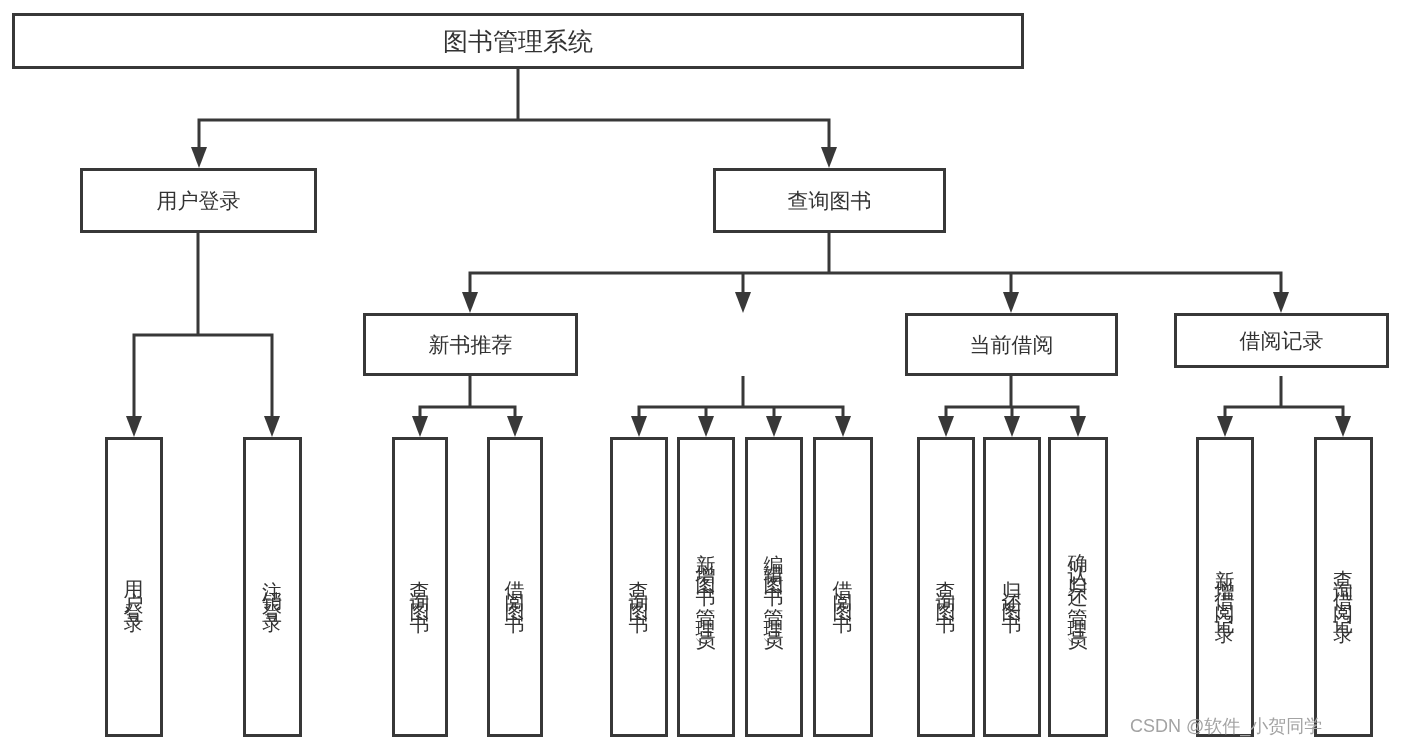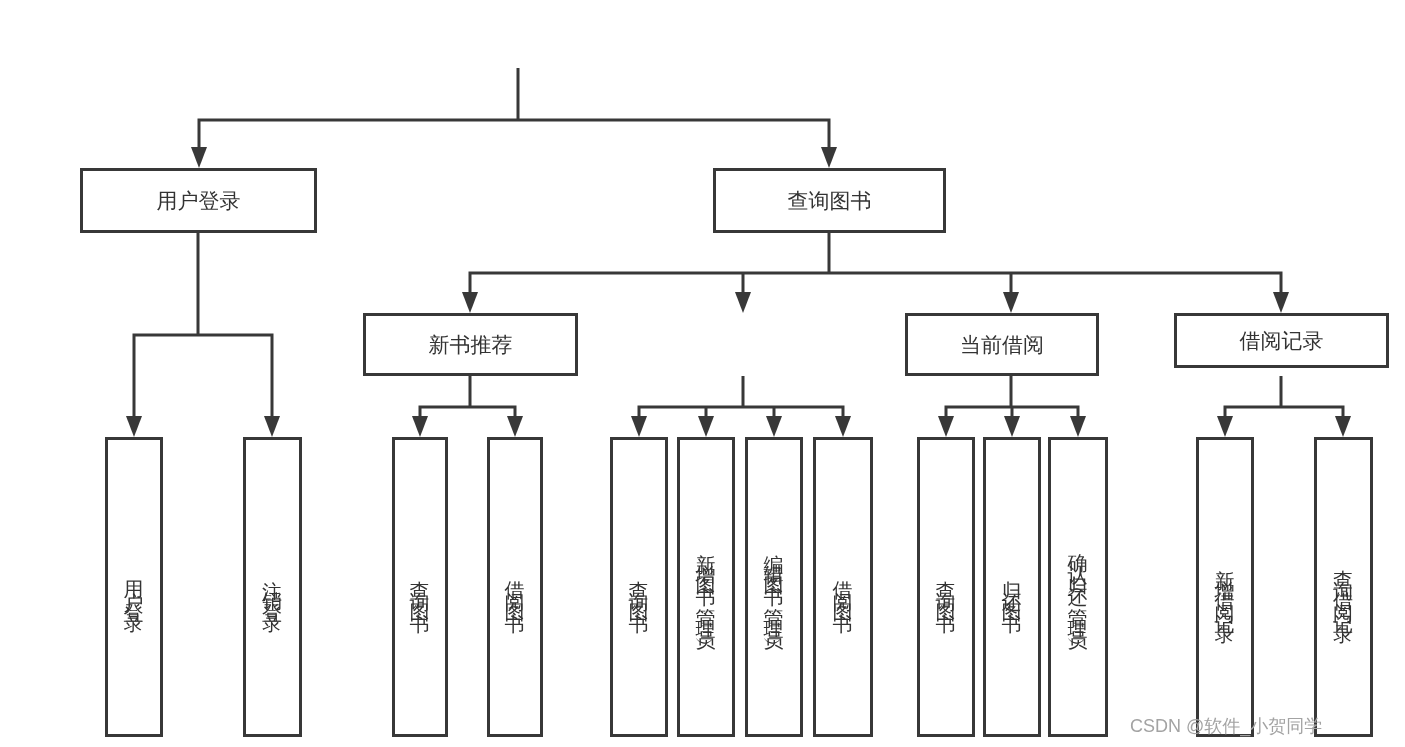--- a/index.html
+++ b/index.html
@@ -84,32 +84,35 @@
       <polygon points="766,416 782,416 774,437"></polygon>
       <polygon points="835,416 851,416 843,437"></polygon>
       <polygon points="938,416 954,416 946,437"></polygon>
       <polygon points="1004,416 1020,416 1012,437"></polygon>
       <polygon points="1070,416 1086,416 1078,437"></polygon>
       <polygon points="1217,416 1233,416 1225,437"></polygon>
       <polygon points="1335,416 1351,416 1343,437"></polygon>
     </g>
   </svg>
 
+  <div class="box root-box" style="left:12px; top:13px; width:1012px; height:56px">
+    <span>图书管理系统</span>
+  </div>
 
   <div class="box level-box" style="left:80px; top:168px; width:237px; height:65px">
     <span>用户登录</span>
   </div>
   <div class="box level-box" style="left:713px; top:168px; width:233px; height:65px">
     <span>查询图书</span>
   </div>
 
   <div class="box level-box" style="left:363px; top:313px; width:215px; height:63px">
     <span>新书推荐</span>
   </div>
-  <div class="box level-box" style="left:905px; top:313px; width:194px; height:63px">
+  <div class="box level-box" style="left:905px; top:313px; width:213px; height:63px">
     <span>当前借阅</span>
   </div>
   <div class="box level-box" style="left:1174px; top:313px; width:215px; height:55px">
     <span>借阅记录</span>
   </div>
 
   <div class="box leaf" style="left:105px; width:58px">
     <span class="vtext">用户登录</span>
   </div>
   <div class="box leaf" style="left:243px; width:59px">

